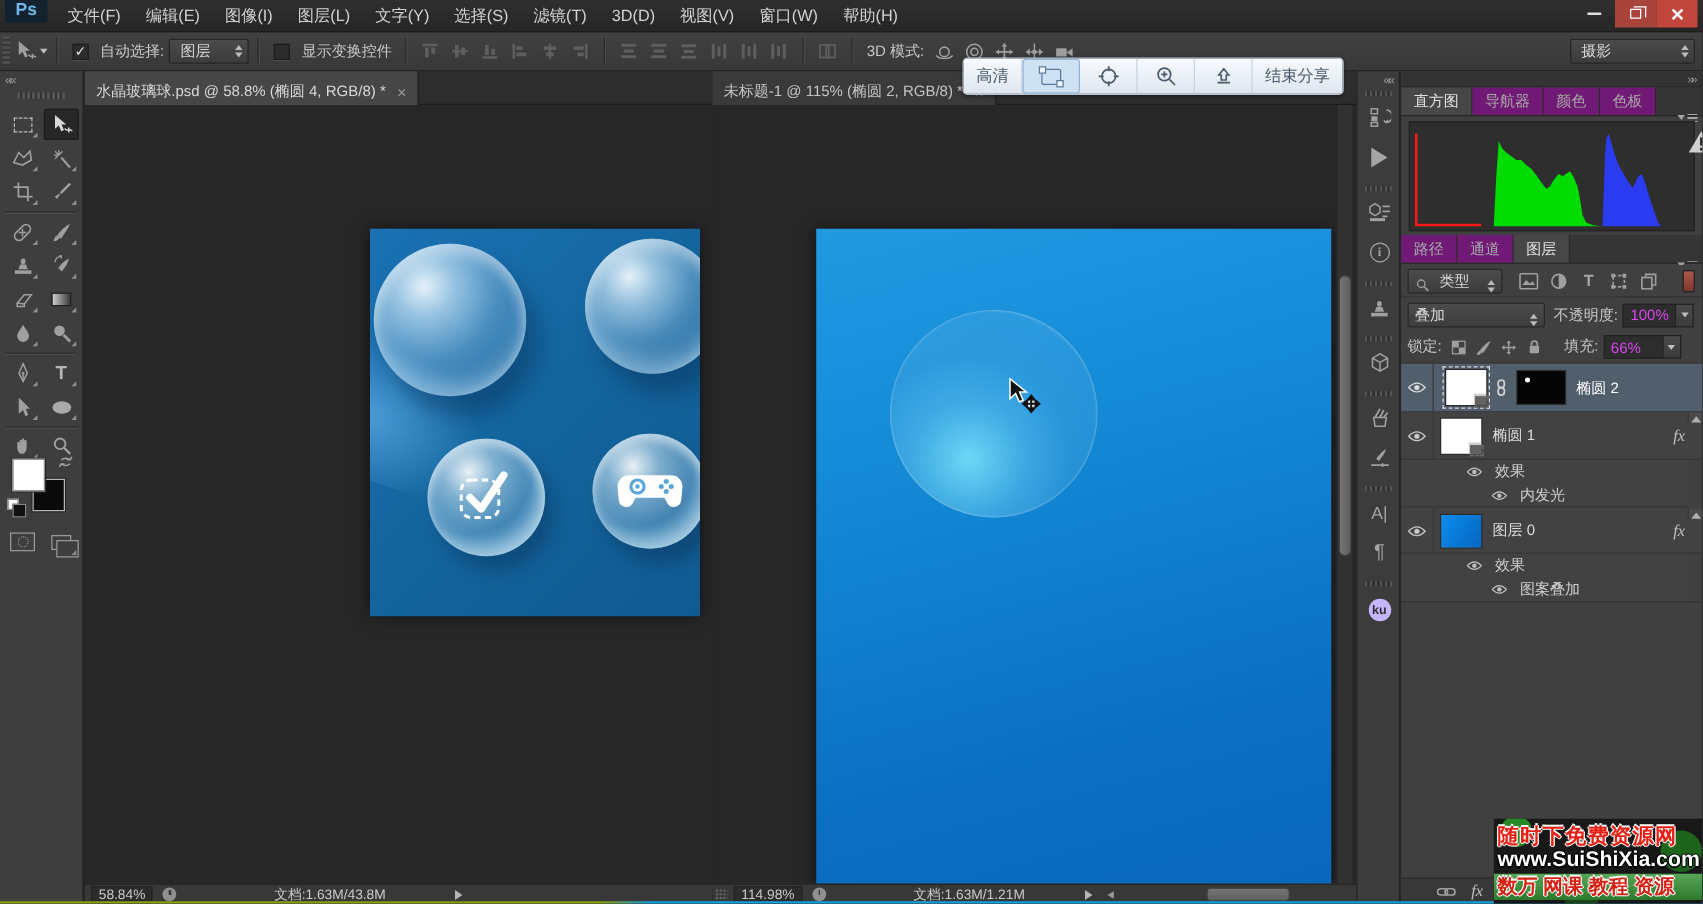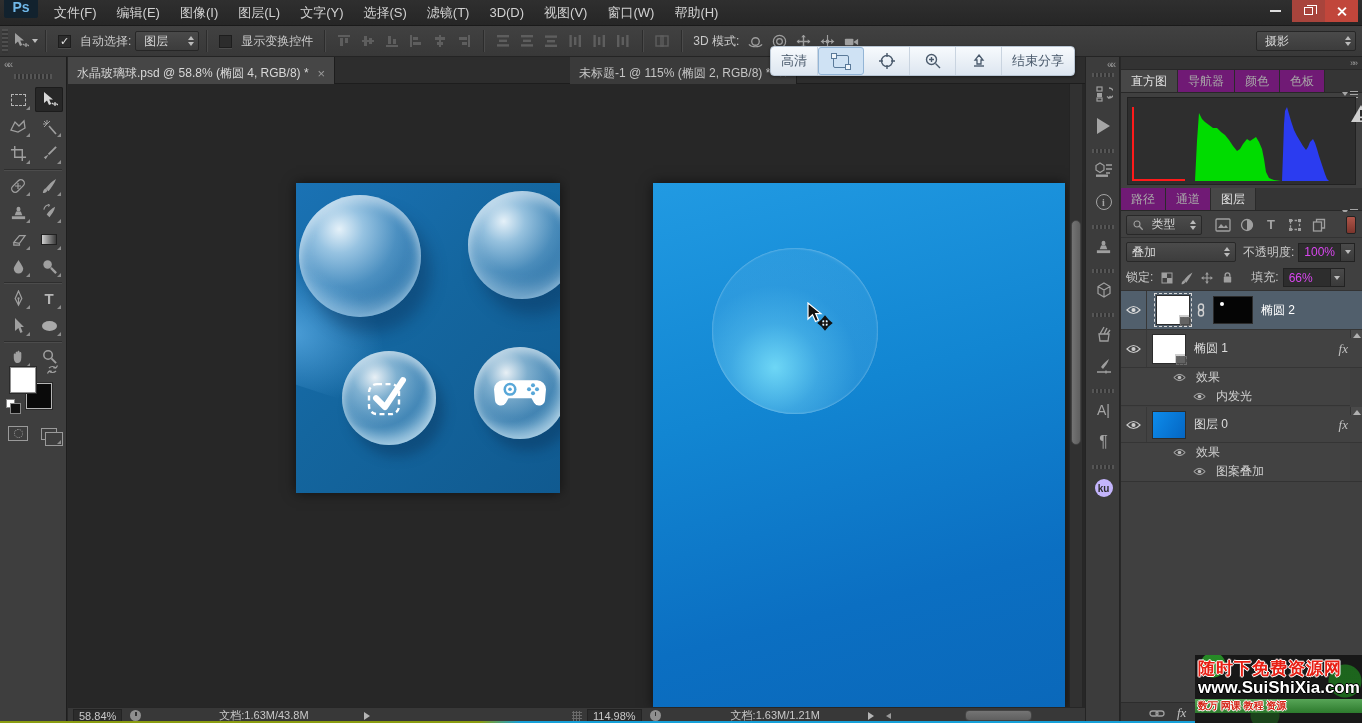--- a/index.html
+++ b/index.html
@@ -143,30 +143,30 @@
 .lname{margin-left:9px;font-size:12px;color:#ddd;white-space:nowrap}
 .sel .lname{color:#fff}
 .fxwrap{position:absolute;right:14px;display:flex;align-items:center;gap:4px}
 .fxtext{font-style:italic;font-family:"Liberation Serif",serif;color:#c2c2c2;font-size:13px}
 .fxcol{position:absolute;right:0;width:12px;background:#4a4a4a;border-left:1px solid #333;display:flex;align-items:flex-start;justify-content:center;padding-top:3px;align-self:stretch}
 .caret-up{width:0;height:0;border-left:4px solid transparent;border-right:4px solid transparent;border-bottom:5px solid #b0b0b0}
 .effrow{position:absolute;left:0;width:229px;height:19px;background:#424242;display:flex;align-items:center;font-size:12px;color:#cfcfcf}
 #layers-bottom{position:absolute;left:0;bottom:0;width:241px;height:21px;background:#383838;border-top:1px solid #2c2c2c;display:flex;align-items:center;gap:12px;padding-left:28px}
 
 
-.pdd{height:20px;background:linear-gradient(#4b4b4b,#3d3d3d);border:1px solid #282828;border-radius:2px;display:inline-flex;align-items:center;color:#d6d6d6;padding:0 5px}
+.pdd{height:20px;background:linear-gradient(#4b4b4b,#3d3d3d);border:1px solid #282828;border-radius:2px;display:inline-flex;align-items:flex-end;color:#d6d6d6;padding:0 5px}
 
 
 #watermark{position:absolute;right:0;bottom:0;width:167px;height:68px;background:#181818;overflow:hidden;z-index:60;
  background-image:radial-gradient(circle at 18px 10px,rgba(40,150,40,.9) 0 12px,transparent 13px),radial-gradient(circle at 150px 26px,rgba(30,120,30,.8) 0 16px,transparent 17px),radial-gradient(circle at 70px 60px,rgba(30,110,30,.5) 0 14px,transparent 15px);}
 .wm1{position:absolute;left:3px;top:2px;font-size:17px;font-weight:bold;color:#e81f14;letter-spacing:1px;white-space:nowrap;
  text-shadow:-1px 0 #fff,1px 0 #fff,0 -1px #fff,0 1px #fff}
 .wm2{position:absolute;left:3px;top:23px;font-size:17px;font-weight:bold;color:#fff;white-space:nowrap;
  text-shadow:-1px 0 #000,1px 0 #000,0 -1px #000,0 1px #000}
-.wm3{position:absolute;left:0;top:44px;width:167px;padding-left:3px;font-size:10px;font-weight:bold;color:#d42315;white-space:nowrap;background:linear-gradient(#57a557,#2d7a2d);
+.wm3{position:absolute;left:0;top:44px;width:167px;padding-left:3px;font-size:16px;font-weight:bold;color:#d42315;white-space:nowrap;background:linear-gradient(#57a557,#2d7a2d);
  text-shadow:-1px 0 #fff,1px 0 #fff,0 -1px #fff,0 1px #fff}
 
 
 #edgeline{position:absolute;left:0;bottom:0;width:1362px;height:2px;background:linear-gradient(90deg,#8a9c10 0 480px,#16a0d8 520px 100%)}
 
 
 #cursor{position:absolute;left:805px;top:302px;z-index:40}
 </style>
 </head>
 <body>

